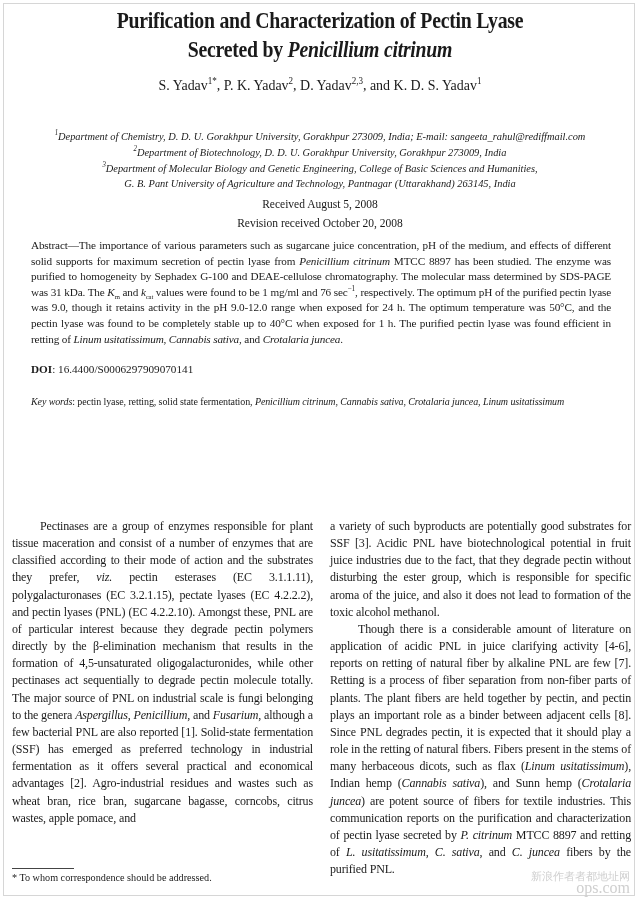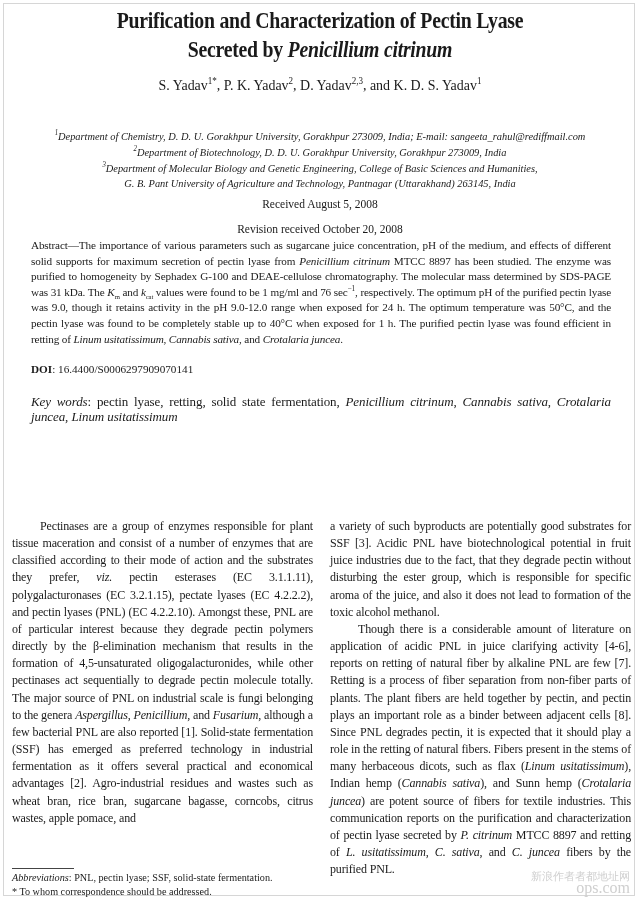--- a/index.html
+++ b/index.html
@@ -38,21 +38,21 @@
       position: absolute; left: 31px; width: 580px; top: 238px;
       font-size: 11.2px; line-height: 15.6px; text-align: justify;
       letter-spacing: -0.15px;
     }
     .abstract b { font-weight: normal; }
     .doi {
       position: absolute; left: 31px; top: 363px; font-size: 11.2px;
     }
     .kw {
       position: absolute; left: 31px; width: 580px; top: 394px;
-      font-size: 13px; line-height: 15px; text-align: justify; letter-spacing: -0.1px;
+      font-size: 10px; line-height: 15px; text-align: justify; letter-spacing: -0.1px;
     }
     .col {
       position: absolute; top: 518px; width: 301px;
       font-size: 12px; line-height: 17.15px; text-align: justify; letter-spacing: -0.15px;
     }
     .col.left { left: 12px; }
     .col.right { left: 330px; }
     .col p { margin: 0; }
     .indent { text-indent: 28px; }
     .fn-rule {
@@ -82,39 +82,38 @@
 <div class="authors">
   <span>S. Yadav</span><sup>1*</sup><span>, </span><span>P. K. Yadav</span><sup>2</sup><span>, </span><span>D. Yadav</span><sup>2,3</sup><span>, and </span><span>K. D. S. Yadav</span><sup>1</sup>
 </div>
 
 <div class="aff" style="top:129px"><sup>1</sup><span>Department of Chemistry, D. D. U. Gorakhpur University, Gorakhpur 273009, India; E-mail: sangeeta_rahul@rediffmail.com</span></div>
 <div class="aff" style="top:145px"><sup>2</sup><span>Department of Biotechnology, D. D. U. Gorakhpur University, Gorakhpur 273009, India</span></div>
 <div class="aff" style="top:161px"><sup>3</sup><span>Department of Molecular Biology and Genetic Engineering, College of Basic Sciences and Humanities,</span></div>
 <div class="aff" style="top:176px"><span>G. B. Pant University of Agriculture and Technology, Pantnagar (Uttarakhand) 263145, India</span></div>
 
 <div class="recv" style="top:197px">Received August 5, 2008</div>
-<div class="recv" style="top:222px">Revision received October 20, 2008</div>
+<div class="recv" style="top:216px">Revision received October 20, 2008</div>
 
 <div class="abstract"><b>Abstract</b><span>—</span><span>The importance of various parameters such as sugarcane juice concentration, pH of the medium, and effects of different solid supports for maximum secretion of pectin lyase from </span><i>Penicillium citrinum</i><span> MTCC 8897 has been studied. The enzyme was purified to homogeneity by Sephadex G-100 and DEAE-cellulose chromatography. The molecular mass determined by SDS-PAGE was 31 kDa. The </span><i>K</i><sub>m</sub><span> and </span><i>k</i><sub>cat</sub><span> values were found to be 1 mg/ml and 76 sec</span><sup>−1</sup><span>, respectively. The optimum pH of the purified pectin lyase was 9.0, though it retains activity in the pH 9.0-12.0 range when exposed for 24 h. The optimum temperature was 50°C, and the pectin lyase was found to be completely stable up to 40°C when exposed for 1 h. The purified pectin lyase was found efficient in retting of </span><i>Linum usitatissimum</i><span>, </span><i>Cannabis sativa</i><span>, and </span><i>Crotalaria juncea</i><span>.</span></div>
 
 <div class="doi"><b>DOI</b><span>: 16.4400/S0006297909070141</span></div>
 
 <div class="kw"><i>Key words</i><span>: pectin lyase, retting, solid state fermentation, </span><i>Penicillium citrinum</i><span>, </span><i>Cannabis sativa</i><span>, </span><i>Crotalaria juncea</i><span>, </span><i>Linum usitatissimum</i></div>
 
 <div class="col left">
   <p class="indent"><span>Pectinases are a group of enzymes responsible for plant tissue maceration and consist of a number of enzymes that are classified according to their mode of action and the substrates they prefer, </span><i>viz.</i><span> pectin esterases (EC 3.1.1.11), polygalacturonases (EC 3.2.1.15), pectate lyases (EC 4.2.2.2), and pectin lyases (PNL) (EC 4.2.2.10). Amongst these, PNL are of particular interest because they degrade pectin polymers directly by the β-elimination mechanism that results in the formation of 4,5-unsaturated oligogalacturonides, while other pectinases act sequentially to degrade pectin molecule totally. The major source of PNL on industrial scale is fungi belonging to the genera </span><i>Aspergillus</i><span>, </span><i>Penicillium</i><span>, and </span><i>Fusarium</i><span>, although a few bacterial PNL are also reported [1]. Solid-state fermentation (SSF) has emerged as preferred technology in industrial fermentation as it offers several practical and economical advantages [2]. Agro-industrial residues and wastes such as wheat bran, rice bran, sugarcane bagasse, corncobs, citrus wastes, apple pomace, and</span></p>
 </div>
 
 <div class="col right">
   <p>a variety of such byproducts are potentially good substrates for SSF [3]. Acidic PNL have biotechnological potential in fruit juice industries due to the fact, that they degrade pectin without disturbing the ester group, which is responsible for specific aroma of the juice, and also it does not lead to formation of the toxic alcohol methanol.</p>
   <p class="indent"><span>Though there is a considerable amount of literature on application of acidic PNL in juice clarifying activity [4-6], reports on retting of natural fiber by alkaline PNL are few [7]. Retting is a process of fiber separation from non-fiber parts of plants. The plant fibers are held together by pectin, and pectin plays an important role as a binder between adjacent cells [8]. Since PNL degrades pectin, it is expected that it should play a role in the retting of natural fibers. Fibers present in the stems of many herbaceous dicots, such as flax (</span><i>Linum usitatissimum</i><span>), Indian hemp (</span><i>Cannabis sativa</i><span>), and Sunn hemp (</span><i>Crotalaria juncea</i><span>) are potent source of fibers for textile industries. This communication reports on the purification and characterization of pectin lyase secreted by </span><i>P. citrinum</i><span> MTCC 8897 and retting of </span><i>L. usitatissimum</i><span>, </span><i>C. sativa</i><span>, and </span><i>C. juncea</i><span> fibers by the purified PNL.</span></p>
 </div>
 
 <div class="fn-rule"></div>
 <div class="footnotes">
-  <div><i>Abbreviations</i><span>: PNL, pectin lyase; SSF, solid-state fermentation.</span></div>
   <div>* To whom correspondence should be addressed.</div>
 </div>
 
 <div class="watermark">
   <div>新浪作者者都地址网</div>
   <div class="wm2">ops.com</div>
 </div>
 
 </body></html>

